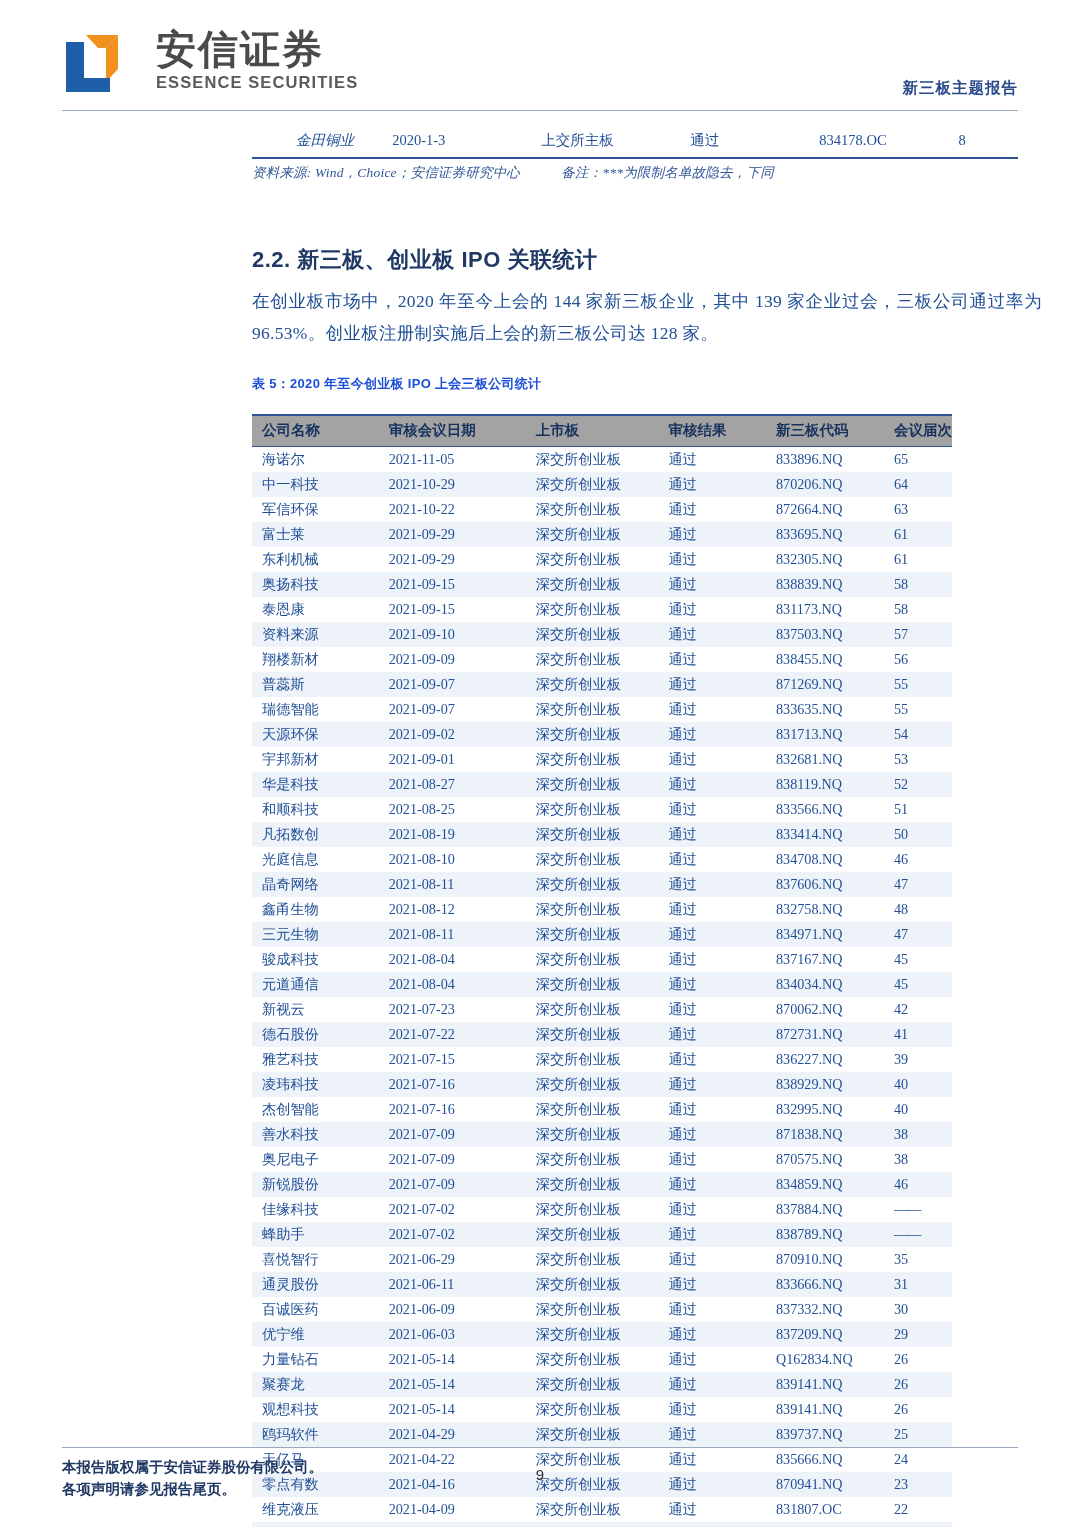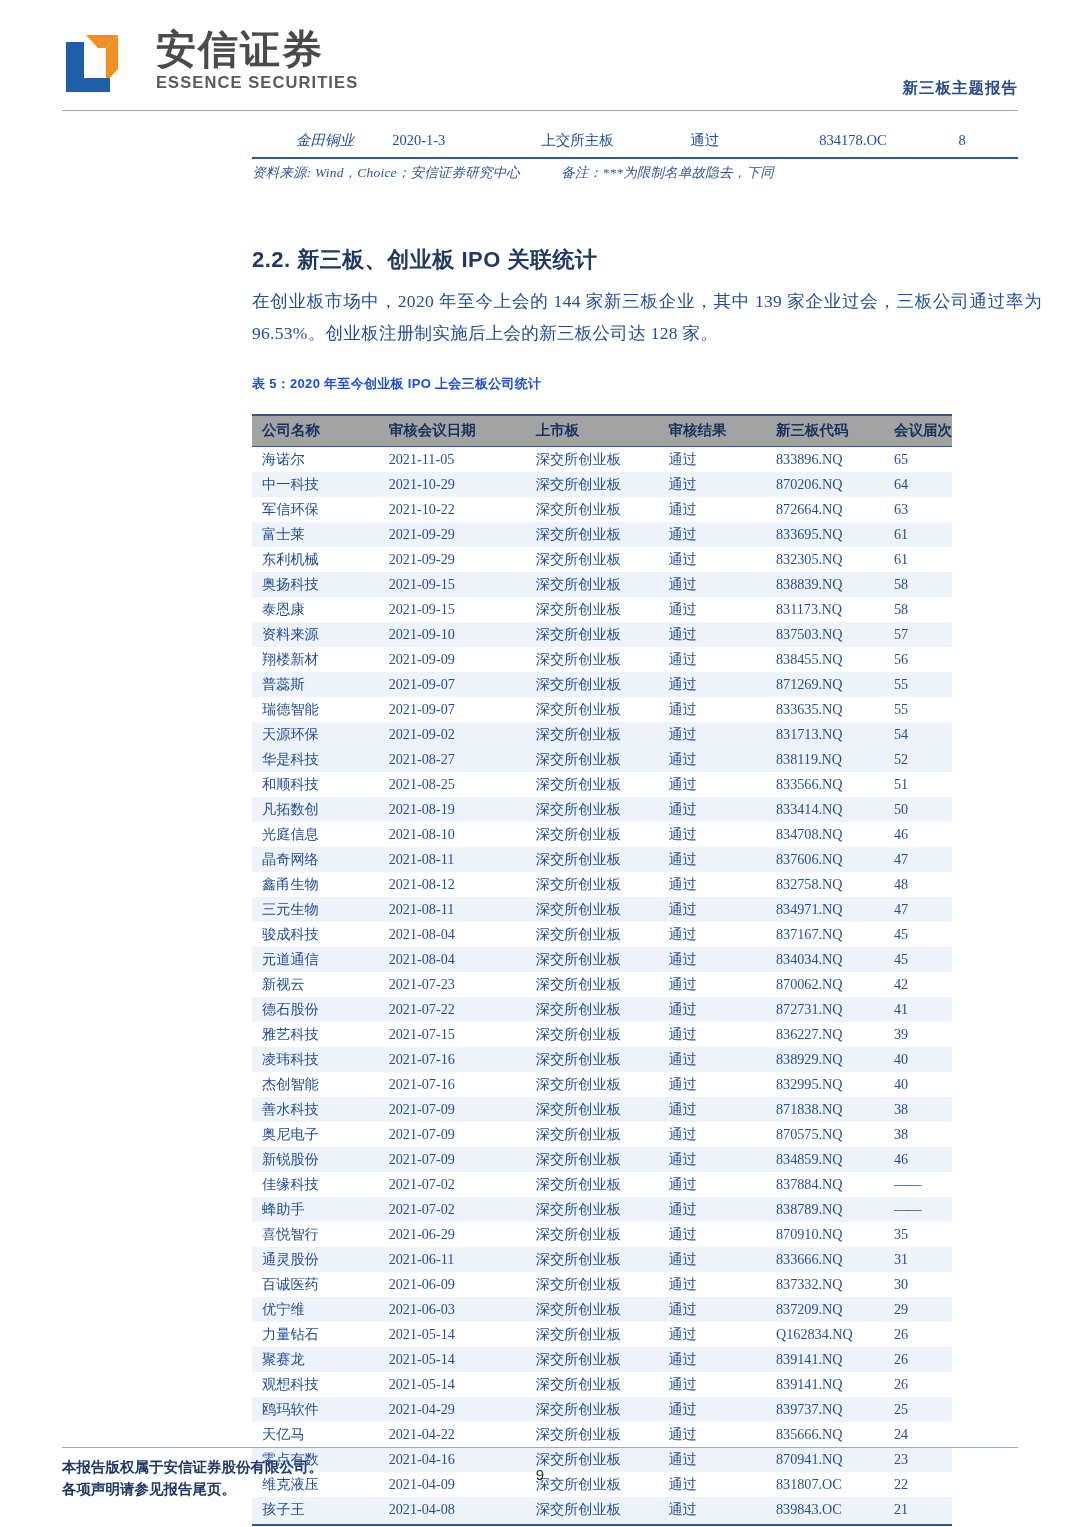--- a/index.html
+++ b/index.html
@@ -385,20 +385,28 @@
             <td class="col-round">55</td>
           </tr>
           <tr class="alt">
             <td class="col-name">天源环保</td>
             <td class="col-date">2021-09-02</td>
             <td class="col-board">深交所创业板</td>
             <td class="col-result">通过</td>
             <td class="col-code">831713.NQ</td>
             <td class="col-round">54</td>
           </tr>
+          <tr>
+            <td class="col-name">宇邦新材</td>
+            <td class="col-date">2021-09-01</td>
+            <td class="col-board">深交所创业板</td>
+            <td class="col-result">通过</td>
+            <td class="col-code">832681.NQ</td>
+            <td class="col-round">53</td>
+          </tr>
           <tr class="alt">
             <td class="col-name">华是科技</td>
             <td class="col-date">2021-08-27</td>
             <td class="col-board">深交所创业板</td>
             <td class="col-result">通过</td>
             <td class="col-code">838119.NQ</td>
             <td class="col-round">52</td>
           </tr>
           <tr>
             <td class="col-name">和顺科技</td>

